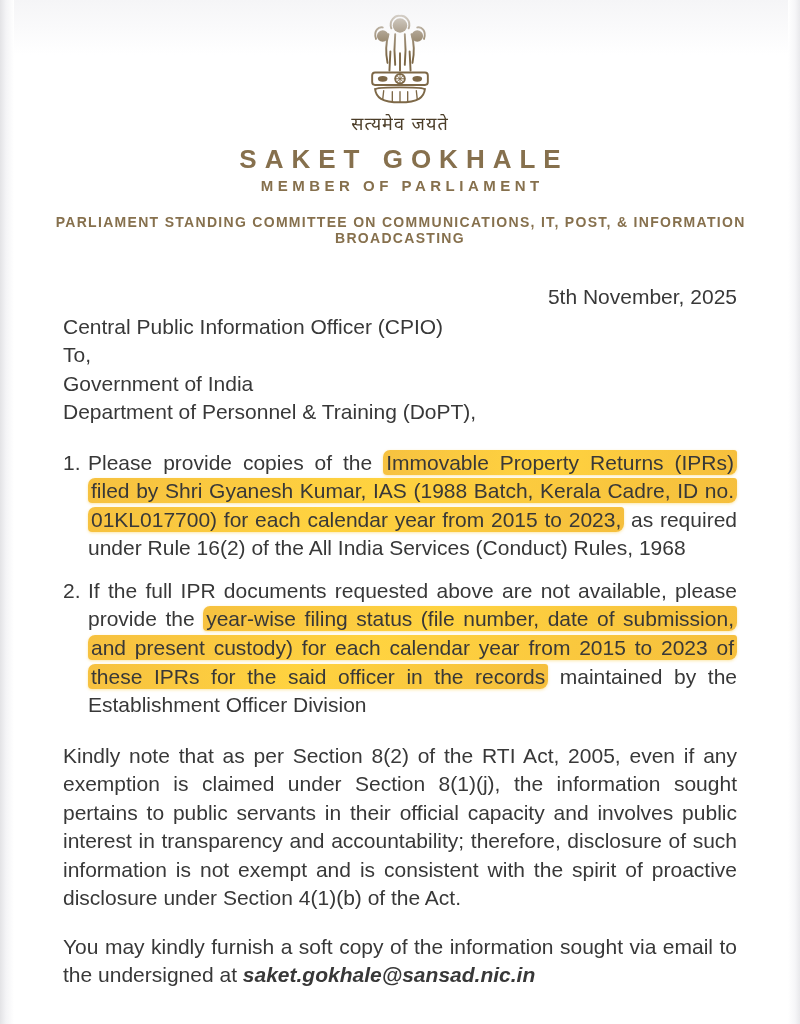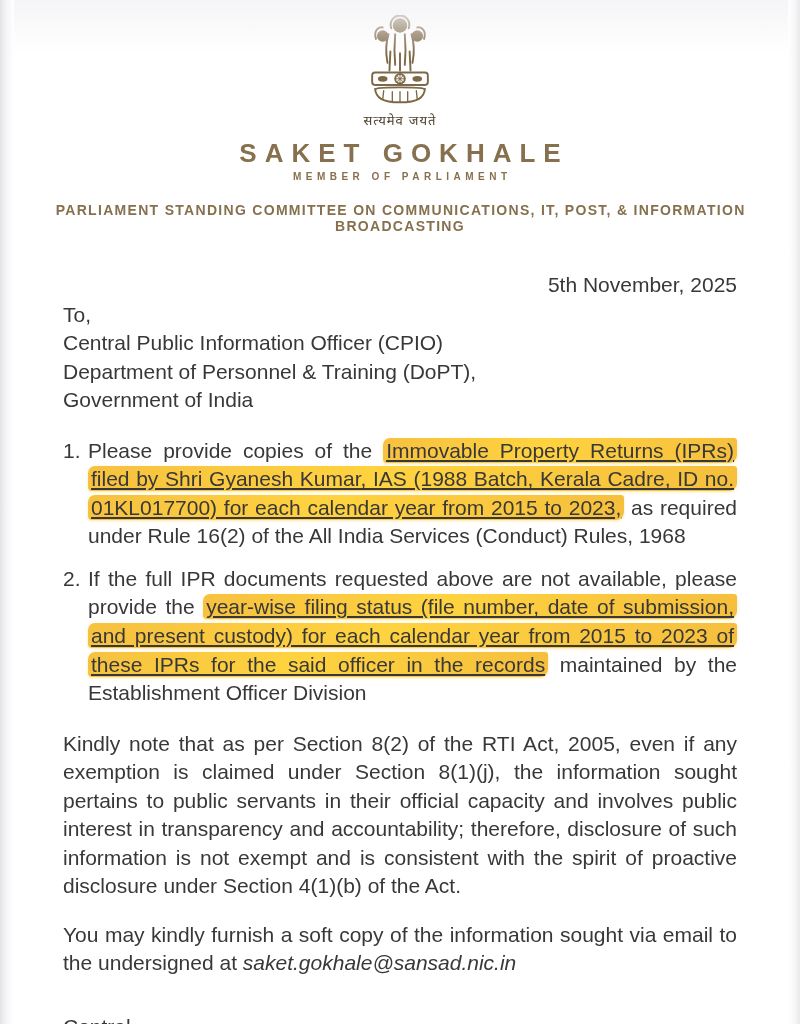--- a/index.html
+++ b/index.html
@@ -17,25 +17,25 @@
   .edge-right{position:absolute;right:0;top:0;bottom:0;width:12px;
     background:linear-gradient(to left,#e9e9ec 0,#f6f6f8 5px,#ffffff 12px);}
   .edge-top{position:absolute;left:0;right:0;top:0;height:55px;
     background:linear-gradient(to bottom,#f5f5f7 0,rgba(255,255,255,0) 55px);}
 
   .sheet{position:relative;width:100%;height:100%;}
 
   
   .letterhead{padding-top:13px;text-align:center;}
   .emblem-wrap{display:flex;flex-direction:column;align-items:center;}
-  .emblem-motto{font-size:13px;color:#4b3d28;margin-top:2px;letter-spacing:1px;
+  .emblem-motto{font-size:18px;color:#4b3d28;margin-top:2px;letter-spacing:1px;
     font-family:"DejaVu Sans",sans-serif;}
   .lh-name{margin-top:9px;font-size:26px;font-weight:bold;color:#86704d;
     letter-spacing:8px;text-indent:8px;}
-  .lh-title{margin-top:2px;font-size:10px;font-weight:bold;color:#86704d;
+  .lh-title{margin-top:2px;font-size:15px;font-weight:bold;color:#86704d;
     letter-spacing:4.5px;text-indent:4.5px;}
   .lh-committee{margin-top:20px;font-size:14px;font-weight:bold;color:#86704d;
     letter-spacing:1.3px;text-indent:1.3px;}
 
   
   .content{padding:0 63px;font-size:21px;line-height:1.36;}
   .date-line{text-align:right;margin-top:37px;}
   .address{margin-top:1px;}
   .subject{margin-top:31px;text-align:center;font-weight:bold;}
   .intro{margin-top:27px;text-align:justify;}
@@ -45,26 +45,25 @@
   .req-item:first-child{margin-top:0;}
   .req-num{flex:0 0 25px;}
   .req-text{flex:1;text-align:justify;}
 
   .hl{
     background:linear-gradient(97deg,rgba(244,176,10,0.78),rgba(255,203,30,0.85) 45%,rgba(243,175,12,0.8));
     box-decoration-break:clone;-webkit-box-decoration-break:clone;
     border-radius:7px 3px 8px 4px;
     padding:1px 3px;
     box-shadow:0 1px 3px rgba(245,185,15,0.35);
-    text-decoration:underline;
   }
 
   .para{margin-top:22px;text-align:justify;}
   .para-email{margin-top:20px;text-align:justify;}
-  .email{font-style:italic;}
+  .email{font-style:italic;font-weight:bold;}
 
   .regards{margin-top:35px;}
   .signature{margin-top:4px;margin-left:4px;display:block;}
   .sig-block{margin-top:6px;font-weight:bold;line-height:1.45;}
 </style>
 </head>
 <body>
 
 <div class="sheet">
   <div class="edge-top"></div>
@@ -104,24 +103,24 @@
     <div class="lh-name">SAKET GOKHALE</div>
     <div class="lh-title">MEMBER OF PARLIAMENT</div>
     <div class="lh-committee">PARLIAMENT STANDING COMMITTEE ON COMMUNICATIONS, IT, POST, &amp; INFORMATION BROADCASTING</div>
   </div>
 
   <div class="content">
 
     <div class="date-line">5th November, 2025</div>
 
     <div class="address">
+      <div>Central Public Information Officer (CPIO)</div>
       <div>To,</div>
-      <div>Central Public Information Officer (CPIO)</div>
+      <div>Government of India</div>
       <div>Department of Personnel &amp; Training (DoPT),</div>
-      <div>Government of India</div>
     </div>
 
 
 
     <div class="req-list">
       <div class="req-item">
         <span class="req-num">1.</span>
         <span class="req-text"><span>Please provide copies of the </span><span class="hl">Immovable Property Returns (IPRs) filed by Shri Gyanesh Kumar, IAS (1988 Batch, Kerala Cadre, ID no. 01KL017700) for each calendar year from 2015 to 2023,</span><span> as required under Rule 16(2) of the All India Services (Conduct) Rules, 1968</span></span>
       </div>
       <div class="req-item">

